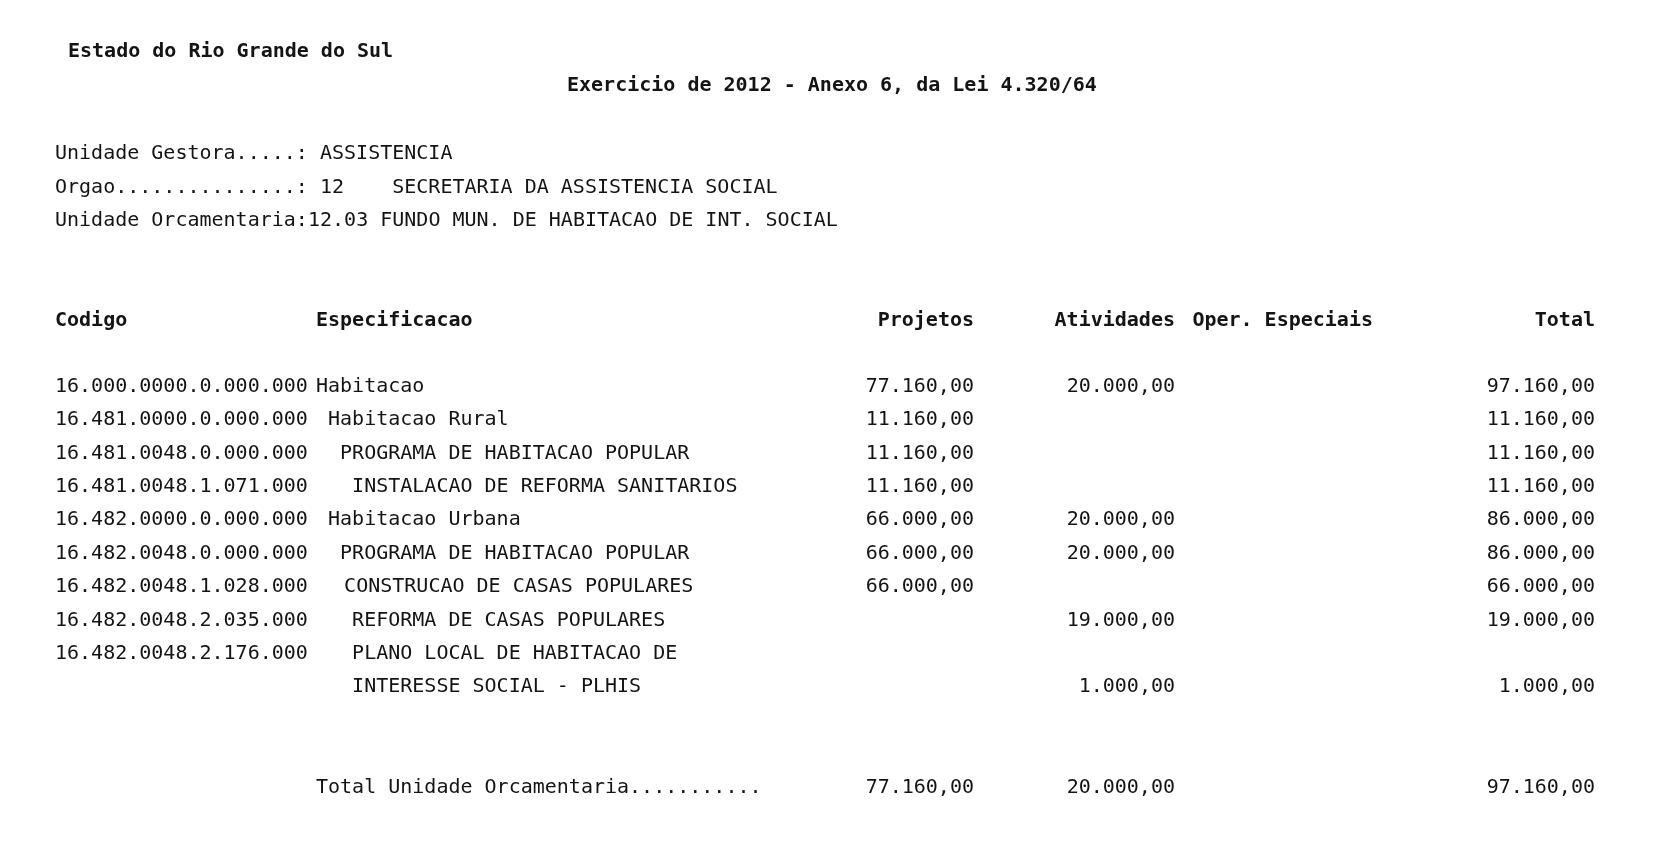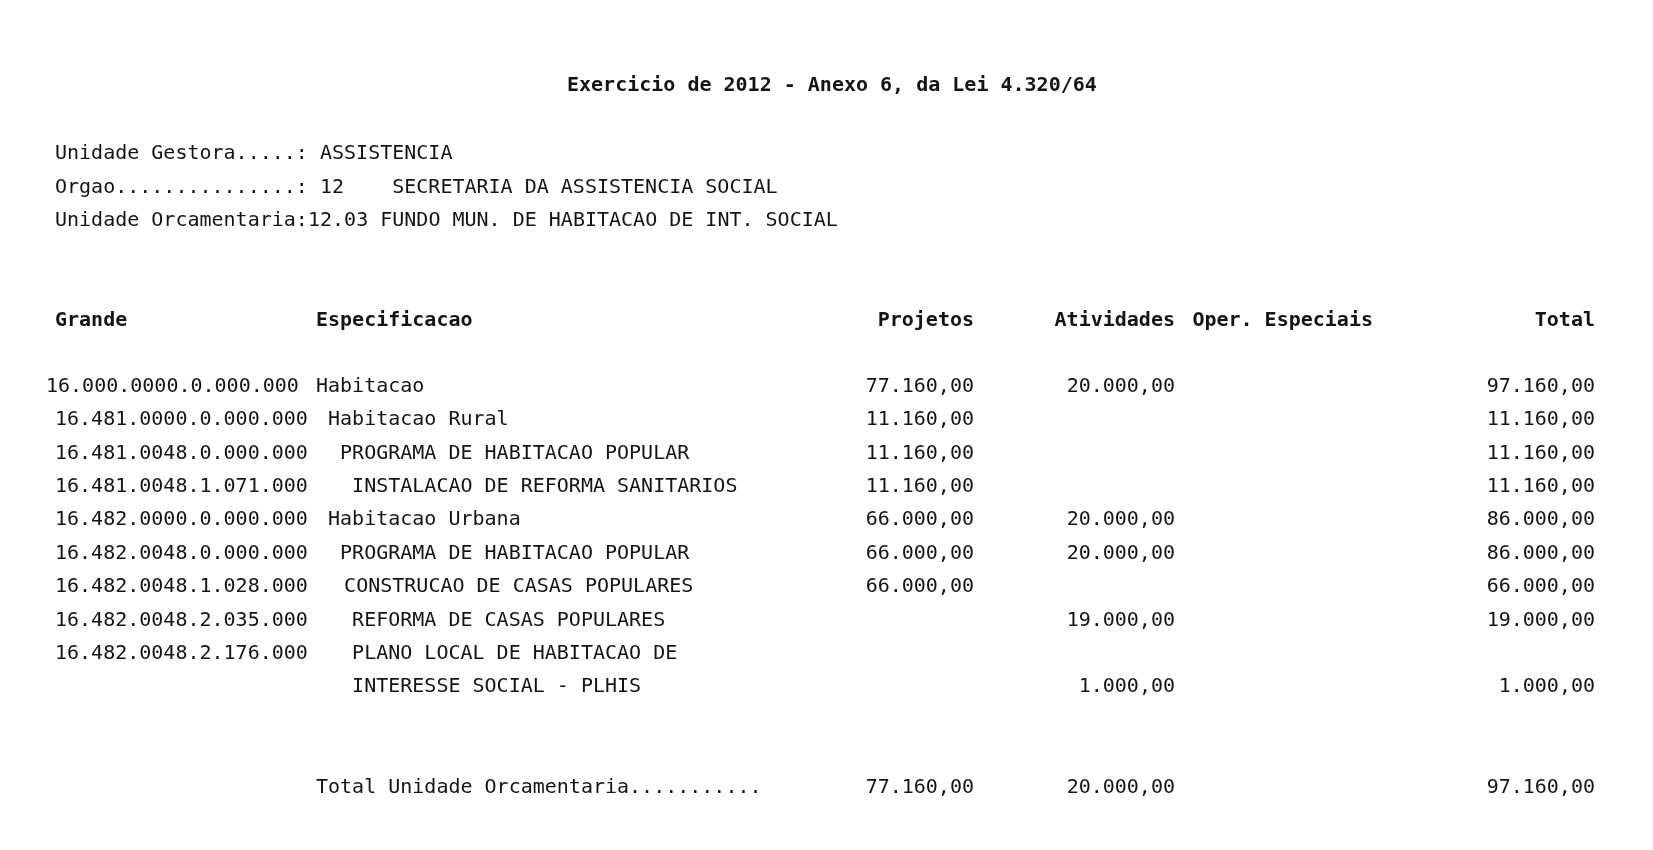--- a/index.html
+++ b/index.html
@@ -10,44 +10,45 @@
     color:#141414;
   }
   .t{position:absolute;font-size:20px;line-height:24px;white-space:pre;}
   .b{font-weight:bold;}
 </style>
 </head>
 <body>
 
 <div class="page">
 
+  <div class="t b" style="left:68px;top:38px">Estado do Rio Grande do Sul</div>
   <div class="t b" style="left:567px;top:72px">Exercicio de 2012 - Anexo 6, da Lei 4.320/64</div>
 
   <div>
     <span class="t" style="left:55px;top:140px">Unidade Gestora.....:</span>
     <span class="t" style="left:320px;top:140px">ASSISTENCIA</span>
     <span class="t" style="left:55px;top:174px">Orgao...............:</span>
     <span class="t" style="left:320px;top:174px">12    SECRETARIA DA ASSISTENCIA SOCIAL</span>
     <span class="t" style="left:55px;top:207px">Unidade Orcamentaria:</span>
     <span class="t" style="left:308px;top:207px">12.03 FUNDO MUN. DE HABITACAO DE INT. SOCIAL</span>
   </div>
 
   <div>
-    <span class="t b" style="left:55px;top:307px">Grande</span>
+    <span class="t b" style="left:55px;top:307px">Codigo</span>
     <span class="t b" style="left:316px;top:307px">Especificacao</span>
     <span class="t b" style="right:679px;top:307px">Projetos</span>
     <span class="t b" style="right:478px;top:307px">Atividades</span>
     <span class="t b" style="right:280px;top:307px">Oper. Especiais</span>
     <span class="t b" style="right:58px;top:307px">Total</span>
   </div>
 
   <div>
 
     <div>
-      <span class="t" style="left:46px;top:373px">16.000.0000.0.000.000</span>
+      <span class="t" style="left:55px;top:373px">16.000.0000.0.000.000</span>
       <span class="t" style="left:316px;top:373px">Habitacao</span>
       <span class="t" style="right:679px;top:373px">77.160,00</span>
       <span class="t" style="right:478px;top:373px">20.000,00</span>
       <span class="t" style="right:280px;top:373px"></span>
       <span class="t" style="right:58px;top:373px">97.160,00</span>
     </div>
 
     <div>
       <span class="t" style="left:55px;top:406px">16.481.0000.0.000.000</span>
       <span class="t" style="left:316px;top:406px"> Habitacao Rural</span>

